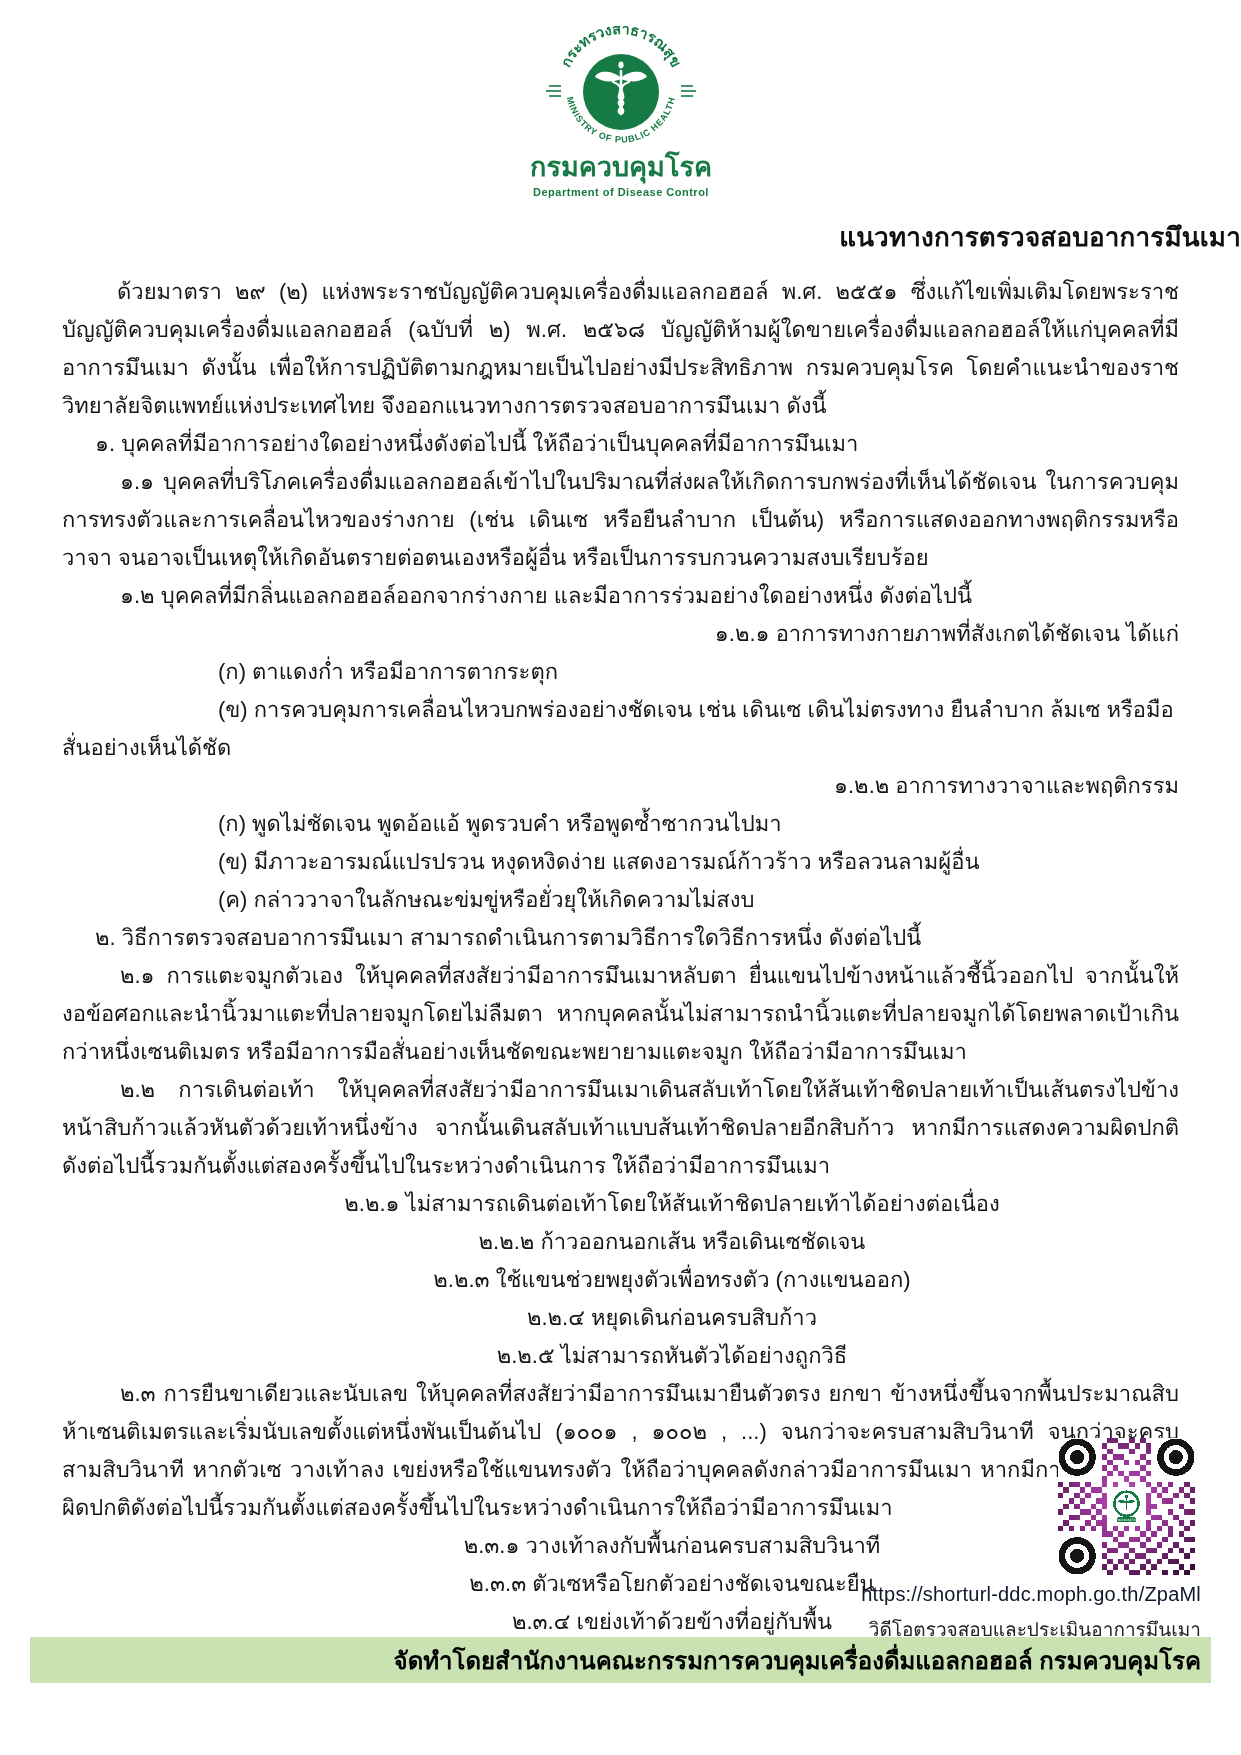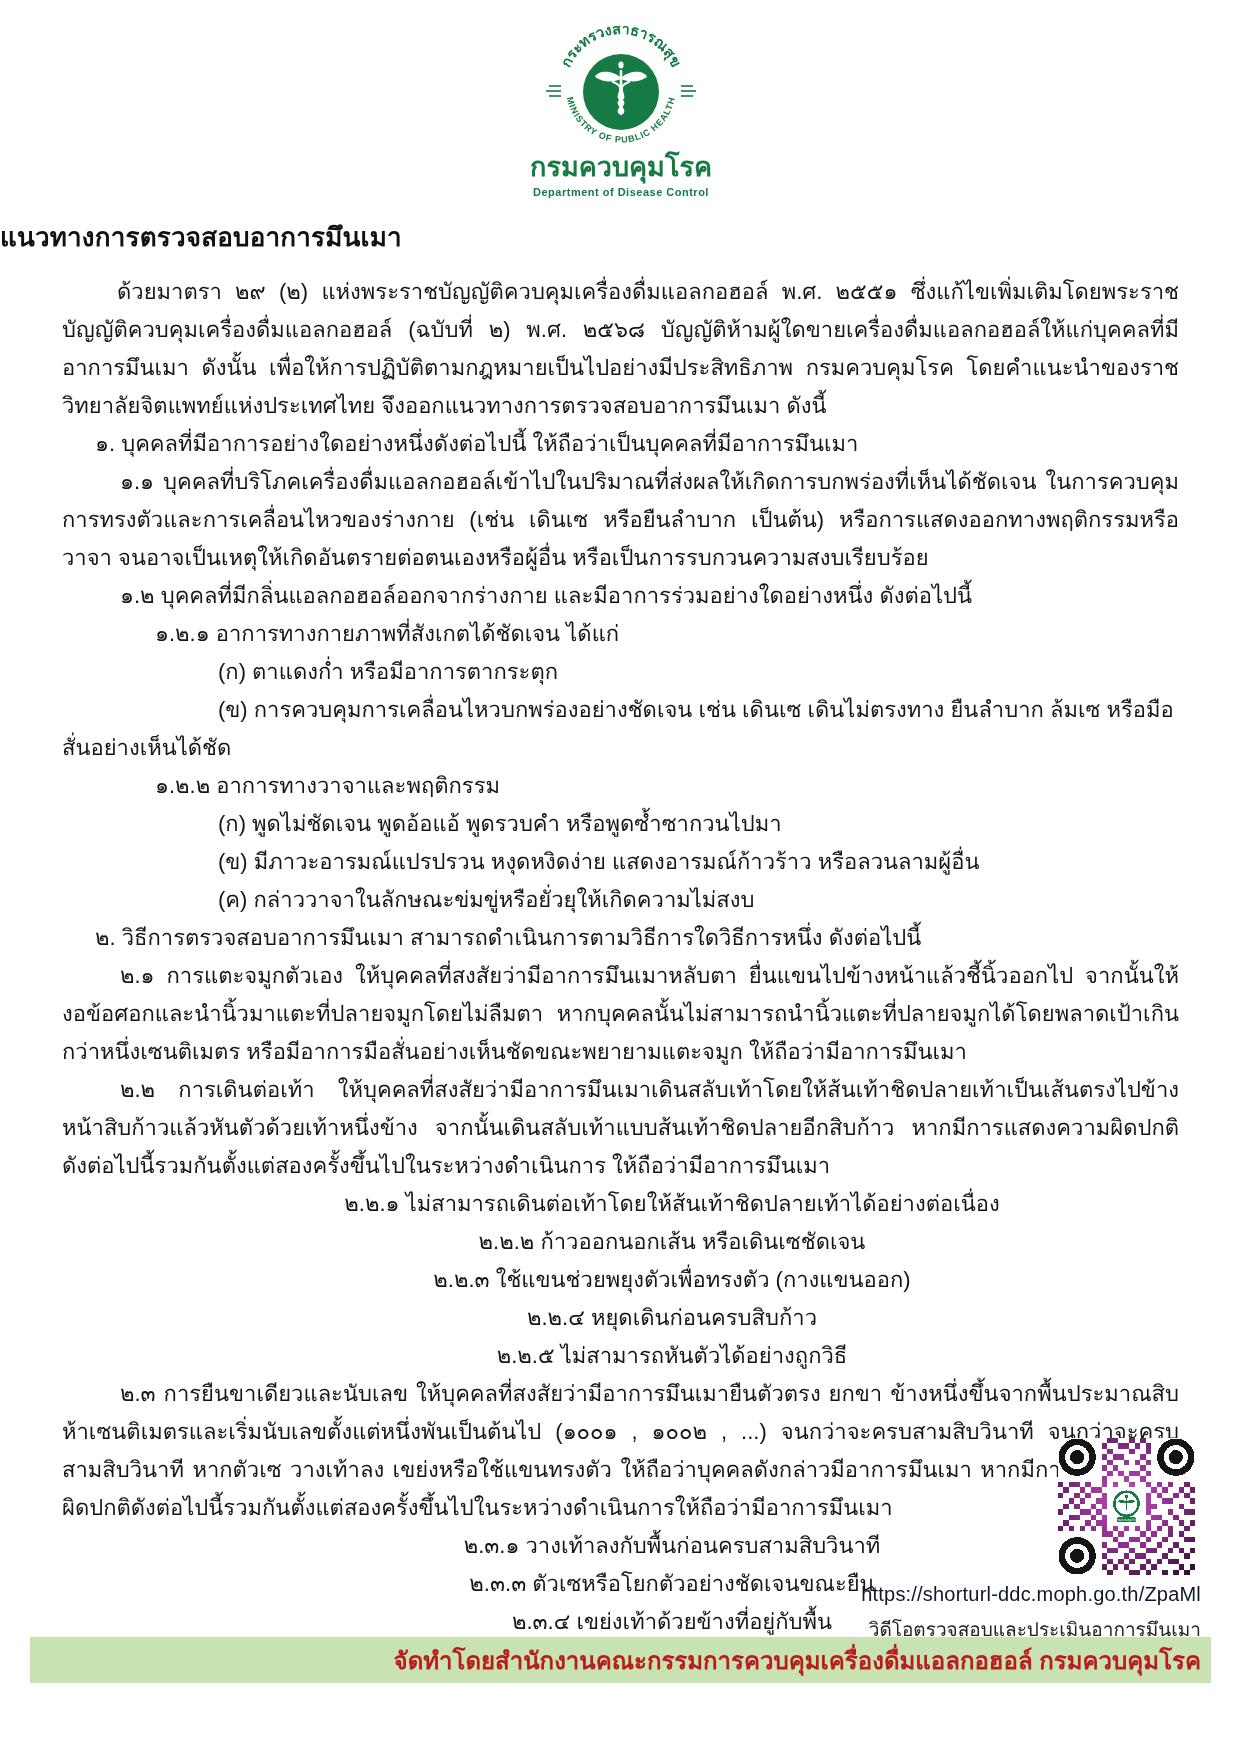--- a/index.html
+++ b/index.html
@@ -11,40 +11,40 @@
     height: 1755px;
     background: #ffffff;
     overflow: hidden;
     color: #111111;
   }
   
   .seal-wrap { padding-top: 26px; text-align: center; }
   .seal-svg { display:block; margin: 0 auto; }
   
   .doc-title {
-    text-align: left;
+    text-align: right;
     font-size: 26px;
     font-weight: bold;
     color: #111111;
     margin-top: 10px;
     letter-spacing: 0.2px;
   }
   
   .doc-body {
     margin: 16px 62px 0 62px;
     font-size: 22px;
     line-height: 38px;
     color: #161616;
     text-align: justify;
   }
   .doc-body p { margin: 0; }
   .p-first { text-indent: 55px; }
   .lv1  { text-indent: 33px; text-align: left; }
   .lv2  { text-indent: 58px; }
-  .lv3  { text-indent: 93px; text-align: left; }
+  .lv3  { text-indent: 93px; text-align: right; }
   .lv3b { text-indent: 103px; text-align: center; }
   .lv4  { text-indent: 156px; text-align: left; }
   
   .qr-block {
     position: absolute;
     top: 1438px;
     right: 40px;
     width: 430px;
     text-align: right;
   }
@@ -69,21 +69,21 @@
     height: 46px;
     background: #c8e2b2;
     display: flex;
     align-items: center;
     justify-content: flex-end;
     padding-right: 10px;
   }
   .footer-band span {
     font-size: 24px;
     font-weight: bold;
-    color: #b91c1c;
+    color: #000000;
   }
 </style>
 </head>
 <body>
 
 <div class="page">
 
   <div class="seal-wrap">
     <svg class="seal-svg" width="320" height="180" viewBox="0 0 320 180">
       <defs>

